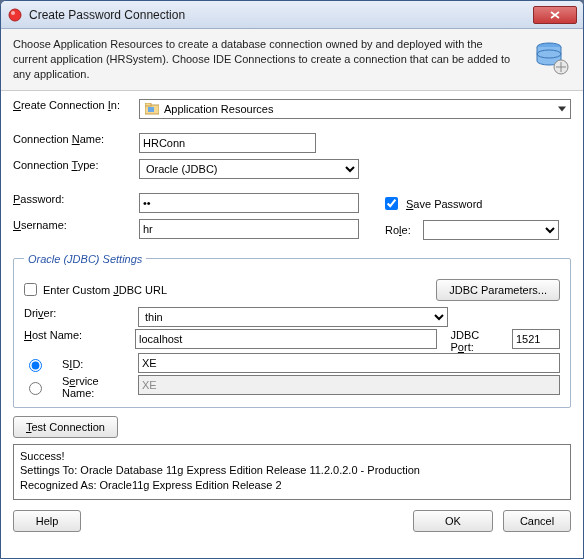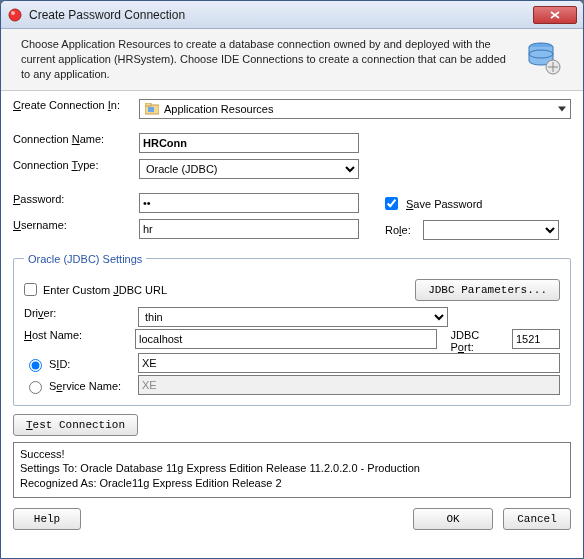--- a/index.html
+++ b/index.html
@@ -50,21 +50,21 @@
     display: flex; align-items: center; justify-content: center;
     font-size: 10px;
     cursor: pointer;
   }
   .content {
     flex: 1;
     display: flex;
     flex-direction: column;
   }
   .description {
-    padding: 8px 20px;
+    padding: 8px 12px;
     background: #f4f4f4;
     border-bottom: 1px solid #ccc;
     display: flex;
     gap: 12px;
     font-size: 11px;
     color: #222;
   }
   .description .txt { flex: 1; line-height: 1.35; }
   .description .db-icon {
     width: 40px; height: 40px;
@@ -102,40 +102,40 @@
     border: 1px solid #a8b8cc;
     border-radius: 2px;
     margin: 6px 12px 4px 12px;
     padding: 6px 10px 8px 10px;
     position: relative;
   }
   legend {
     color: #2a55a8;
     font-size: 11px;
     padding: 0 4px;
+    font-style: italic;
   }
   .jdbc-top {
     display: flex;
     align-items: center;
     justify-content: space-between;
     margin-bottom: 6px;
     margin-top: 8px;
   }
   .btn {
     height: 22px;
     min-width: 68px;
     padding: 0 12px;
     border: 1px solid #8a8a8a;
     background: linear-gradient(#fdfdfd, #e5e5e5);
     font-size: 11px;
     cursor: pointer;
     border-radius: 3px;
-    font-family: Liberation Mono, monospace;
-  }
-  .radio-lbl { display: flex; align-items: center; gap: 4px; width: 118px; }
+  }
+  .radio-lbl { display: flex; align-items: center; gap: 17px; width: 118px; }
   .sep { height: 4px; }
   .output-box {
     margin: 4px 12px;
     border: 1px solid #7a7a7a;
     background: #fff;
     padding: 4px 6px;
     font-size: 11px;
     line-height: 1.35;
     height: 56px;
     overflow: auto;
@@ -222,21 +222,21 @@
               </svg>
           </span>
           <span>Application Resources</span>
         </div>
       </div>
 
       <div class="sep"></div>
 
       <div class="row">
         <span class="lbl"><span class="intext">Connection <u>N</u>ame:</span></span>
-        <input class="inp" style="width: 220px; font-weight: bold;" value="HRConn">
+        <input class="inp" style="width: 177px;" value="HRConn">
       </div>
 
       <div class="row">
         <span class="lbl"><span class="intext">Connection <u>T</u>ype:</span></span>
         <select class="inp" style="width:220px">
           <option>Oracle (JDBC)</option>
         </select>
       </div>
 
       <div class="sep"></div>

